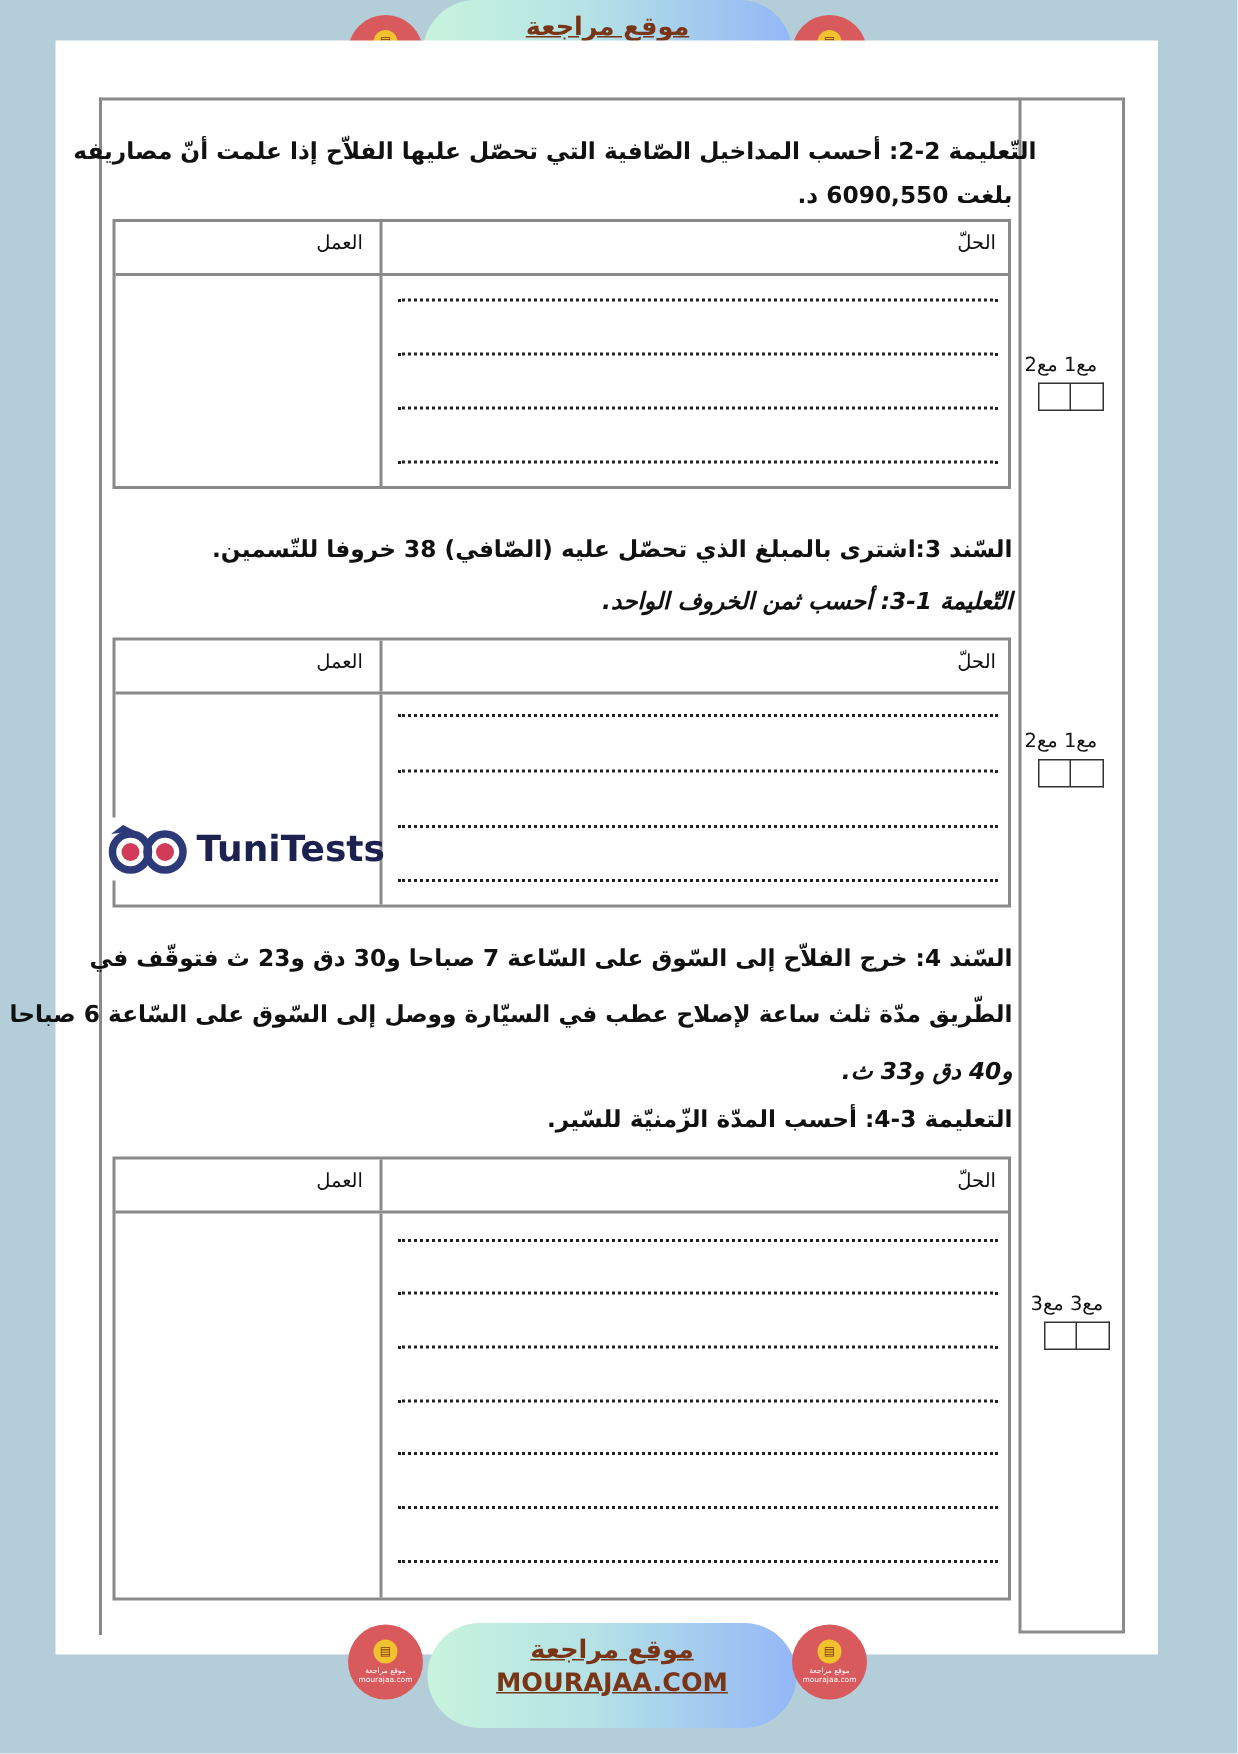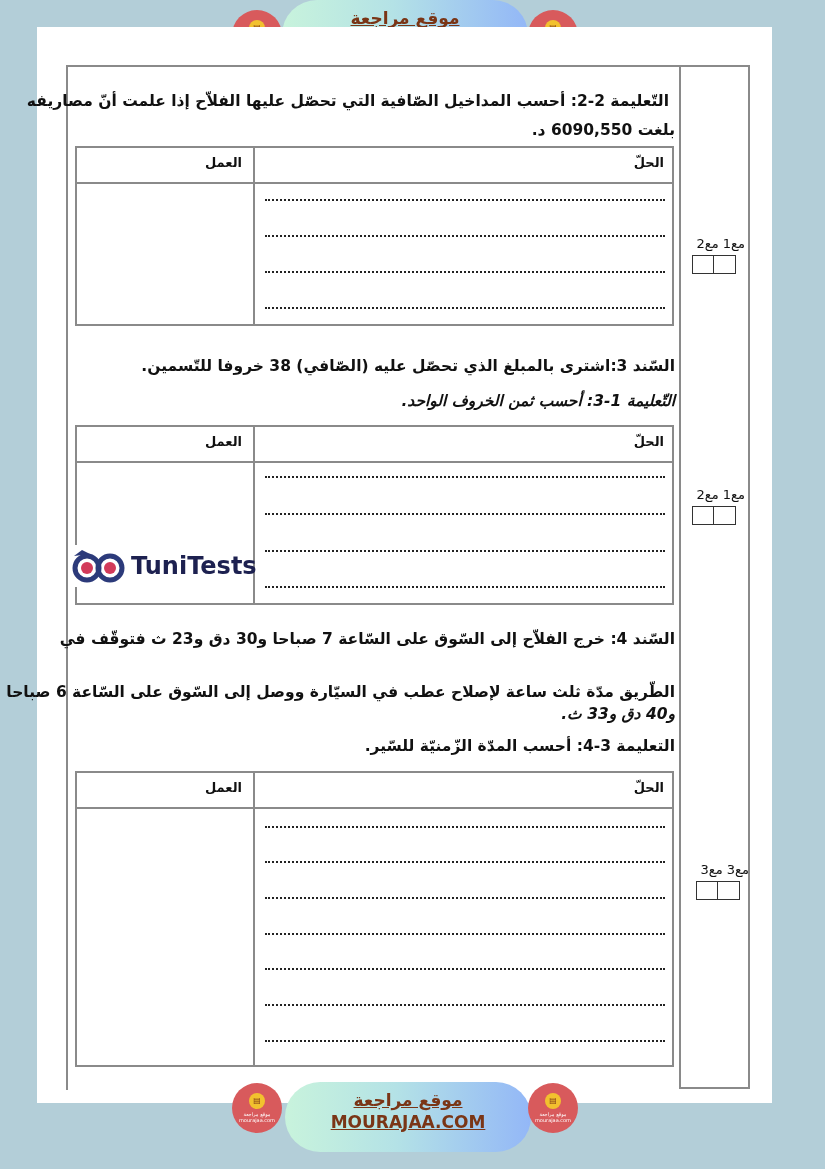--- a/index.html
+++ b/index.html
@@ -31,32 +31,32 @@
     position: absolute; left: 75px; width: 599px;
     border: 2px solid #8a8a8a; background: #fff;
   }
   .answer-table .head {
     height: 36px; border-bottom: 2px solid #8a8a8a; position: relative;
   }
   .answer-table .divider {
     position: absolute; left: 176px; top: 0; bottom: 0; width: 2px; background: #8a8a8a;
   }
   .answer-table .h-label {
-    position: absolute; top: 7px; font-size: 13px; font-weight: bold; color: #111;
+    position: absolute; top: 7px; font-size: 13px; font-weight: normal; color: #111;
     direction: rtl;
   }
   .answer-table .h-solution { right: 8px; }
   .answer-table .h-work { right: 430px; }
   .answer-table .body { position: relative; }
   .dots {
     position: absolute; left: 188px; width: 400px; height: 3px;
     border-bottom: 2px dotted #222;
   }
   .score {
-    position: absolute; left: 683px; width: 62px; text-align: right;
+    position: absolute; left: 683px; width: 62px; text-align: left;
   }
   .score .score-label {
     font-size: 13px; color: #111; direction: rtl; display: block; white-space: nowrap;
   }
   .score .score-boxes {
     display: flex; justify-content: center; margin-top: 4px;
   }
   .score .box {
     width: 22px; height: 19px; border: 1.5px solid #333;
   }
@@ -103,21 +103,21 @@
 </div>
 <div class="badge" style="left:528px; top:10px;">
   <span class="b-logo">▤</span>
   <span class="b-txt">موقع مراجعة mourajaa.com</span>
 </div>
 
 <div class="paper"></div>
 <div class="frame-main"></div>
 <div class="frame-side"></div>
 
-<div class="text-line" style="top:92px; right:156px;">التّعليمة 2-2: أحسب المداخيل الصّافية التي تحصّل عليها الفلاّح إذا علمت أنّ مصاريفه</div>
+<div class="text-line" style="top:92px; right:134px;">التّعليمة 2-2: أحسب المداخيل الصّافية التي تحصّل عليها الفلاّح إذا علمت أنّ مصاريفه</div>
 <div class="text-line" style="top:121px; right:150px;margin-left:20px;">بلغت 6090,550 د.</div>
 
 <div class="answer-table" style="top:146px; height:180px;">
   <div class="head">
     <span class="h-label h-solution">الحلّ</span>
     <span class="h-label h-work">العمل</span>
     <div class="divider"></div>
   </div>
   <div class="body" style="height:140px;">
     <div class="divider"></div>
@@ -169,21 +169,21 @@
 
 <div class="score" style="top:487px;">
   <span class="score-label">مع1 مع2</span>
   <div class="score-boxes">
     <div class="box"></div>
     <div class="box"></div>
   </div>
 </div>
 
 <div class="text-line" style="top:630px; right:150px;">السّند 4: خرج الفلاّح إلى السّوق على السّاعة 7 صباحا و30 دق و23 ث  فتوقّف في</div>
-<div class="text-line" style="top:667px; right:150px;margin-top:16px;">الطّريق مدّة ثلث ساعة لإصلاح عطب في السيّارة ووصل إلى السّوق على السّاعة 6 صباحا</div>
+<div class="text-line" style="top:667px; right:150px;">الطّريق مدّة ثلث ساعة لإصلاح عطب في السيّارة ووصل إلى السّوق على السّاعة 6 صباحا</div>
 <div class="text-line" style="top:705px; right:150px;font-style:italic;">و40 دق و33 ث.</div>
 <div class="text-line" style="top:737px; right:150px;">التعليمة 3-4: أحسب المدّة الزّمنيّة  للسّير.</div>
 
 <div class="answer-table" style="top:771px; height:296px;">
   <div class="head">
     <span class="h-label h-solution">الحلّ</span>
     <span class="h-label h-work">العمل</span>
     <div class="divider"></div>
   </div>
   <div class="body" style="height:256px;">

